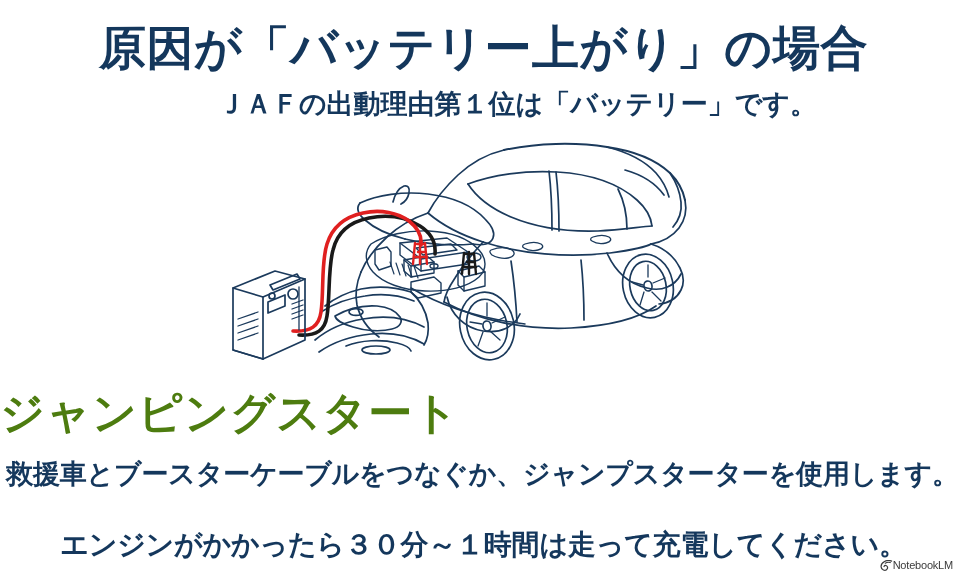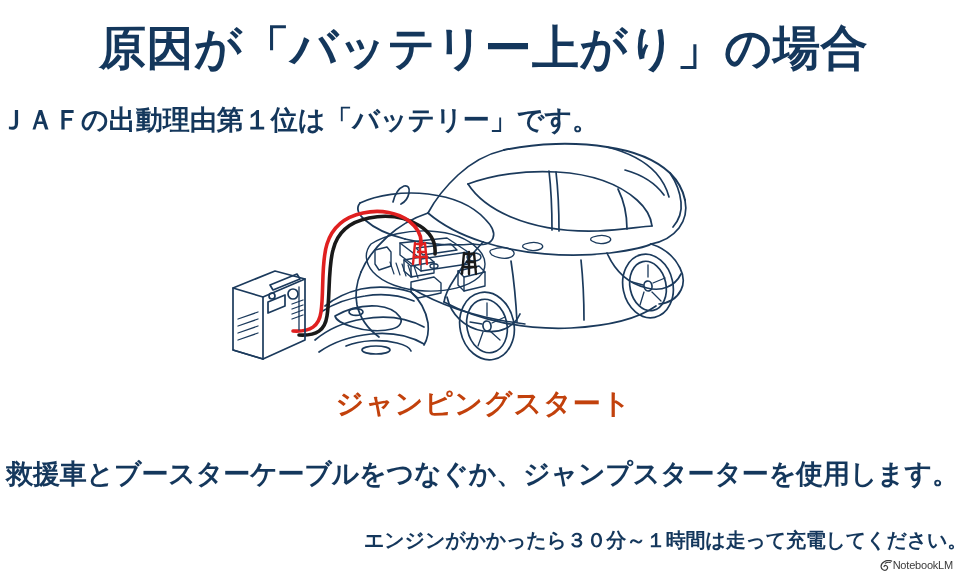--- a/index.html
+++ b/index.html
@@ -36,28 +36,27 @@
     line-height: 1.12;
     color: #14375c;
     white-space: nowrap;
   }
 
   .subhead {
     position: absolute;
     top: 88px;
     left: 0;
     width: 817px;
-    text-align: left;
+    text-align: right;
     font-size: 27px;
     font-weight: 700;
     letter-spacing: 0px;
     line-height: 1.2;
     color: #14375c;
     white-space: nowrap;
-    margin-top: 16px;
   }
 
   
   .illustration {
     position: absolute;
     top: 140px;
     left: 215px;
     width: 520px;
     height: 250px;
   }
@@ -66,26 +65,26 @@
     width: 100%;
     height: 100%;
   }
 
   
   .method-title {
     position: absolute;
     top: 389px;
     left: 0;
     width: 967px;
-    text-align: center;
-    font-size: 28px;
+    text-align: left;
+    font-size: 44px;
     font-weight: 700;
     letter-spacing: 1px;
     line-height: 1.1;
-    color: #c2410c;
+    color: #4d7c0f;
     white-space: nowrap;
   }
 
   .method-detail {
     position: absolute;
     top: 458px;
     left: 0;
     width: 965px;
     text-align: center;
     font-size: 27px;
@@ -94,22 +93,22 @@
     line-height: 1.2;
     color: #14375c;
     white-space: nowrap;
   }
 
   .charge-note {
     position: absolute;
     top: 528px;
     left: 0;
     width: 967px;
-    text-align: right;
-    font-size: 20px;
+    text-align: center;
+    font-size: 28px;
     font-weight: 700;
     letter-spacing: -0.2px;
     line-height: 1.2;
     color: #14375c;
     white-space: nowrap;
   }
 
   
   .watermark {
     position: absolute;

